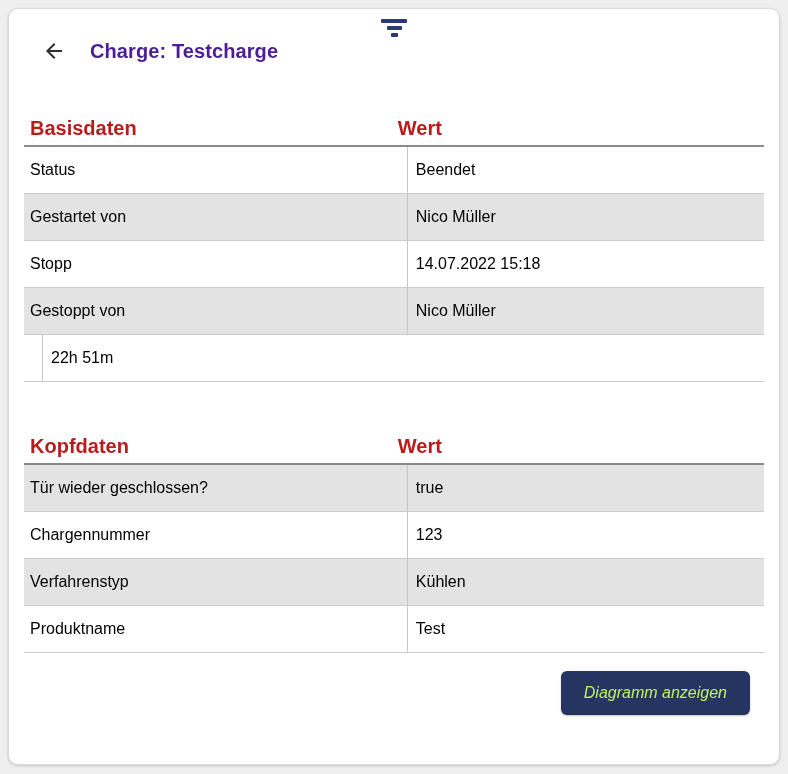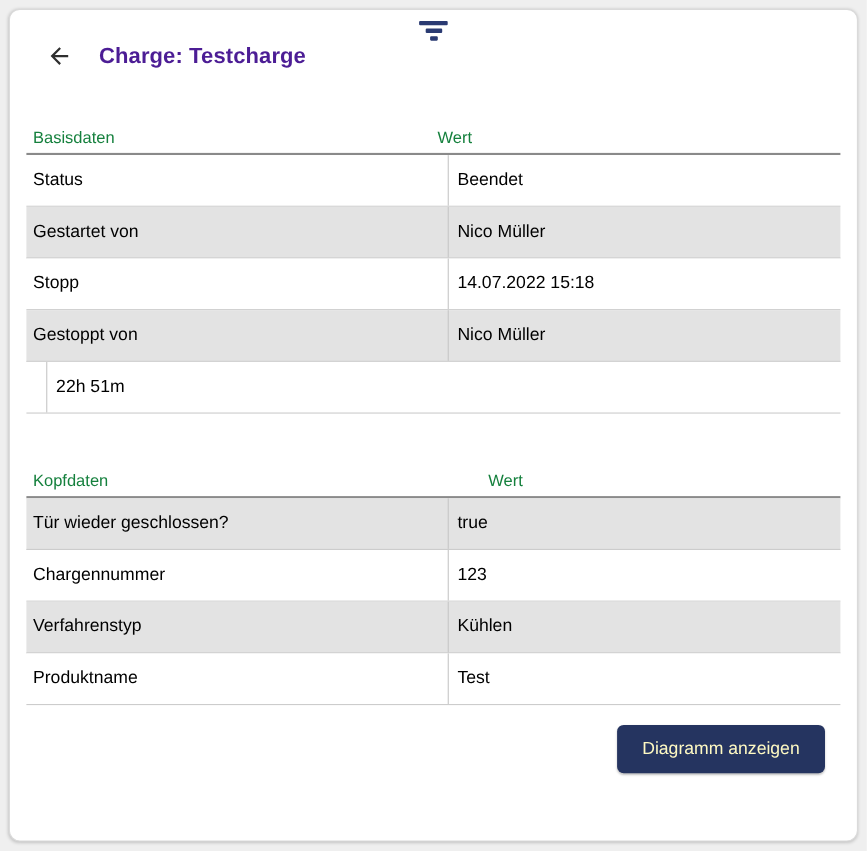--- a/index.html
+++ b/index.html
@@ -60,25 +60,25 @@
   }
 
   .tables-wrap { margin: 0 15px; }
   .thead {
     display: flex;
     align-items: flex-end;
     padding: 14px 0 5px 0;
     border-bottom: 2px solid #8a8a8a;
   }
   .t1 .thead { padding-top: 15px; }
-  .t2 .thead { padding-top: 17px; gap: 46px; }
+  .t2 .thead { padding-top: 17px; }
   .th {
-    font-size: 15px;
-    font-weight: normal;
-    color: #15803d;
+    font-size: 20px;
+    font-weight: bold;
+    color: #b91c1c;
   }
   .th.key { width: 49.3%; padding-left: 6px; }
   .th.val { flex: 1; padding-left: 9px; margin-top: 36px; }
 
   .row {
     display: flex;
     align-items: stretch;
     height: 47px;
     border-bottom: 1px solid #cccccc;
     background: #ffffff;
@@ -94,29 +94,30 @@
   .t1 .row:nth-child(odd)  { background: #e3e3e3; }
   .t2 .row:nth-child(even) { background: #e3e3e3; }
 
   .actions {
     display: flex;
     justify-content: flex-end;
     margin: 18px 29px 0 0;
   }
   .primary-btn {
     background: #253460;
-    color: #fef9c3;
+    color: #bef264;
     border: none;
     border-radius: 6px;
     height: 44px;
     padding: 0 23px;
     font-size: 16px;
     font-family: "Liberation Sans", sans-serif;
     cursor: pointer;
     box-shadow: 0 1px 2px rgba(0,0,0,0.25);
+    font-style: italic;
   }
 </style>
 </head>
 <body>
 
 <div class="card">
 
   <div class="filter-icon">
     <div class="bar b1"></div>
     <div class="bar b2"></div>

